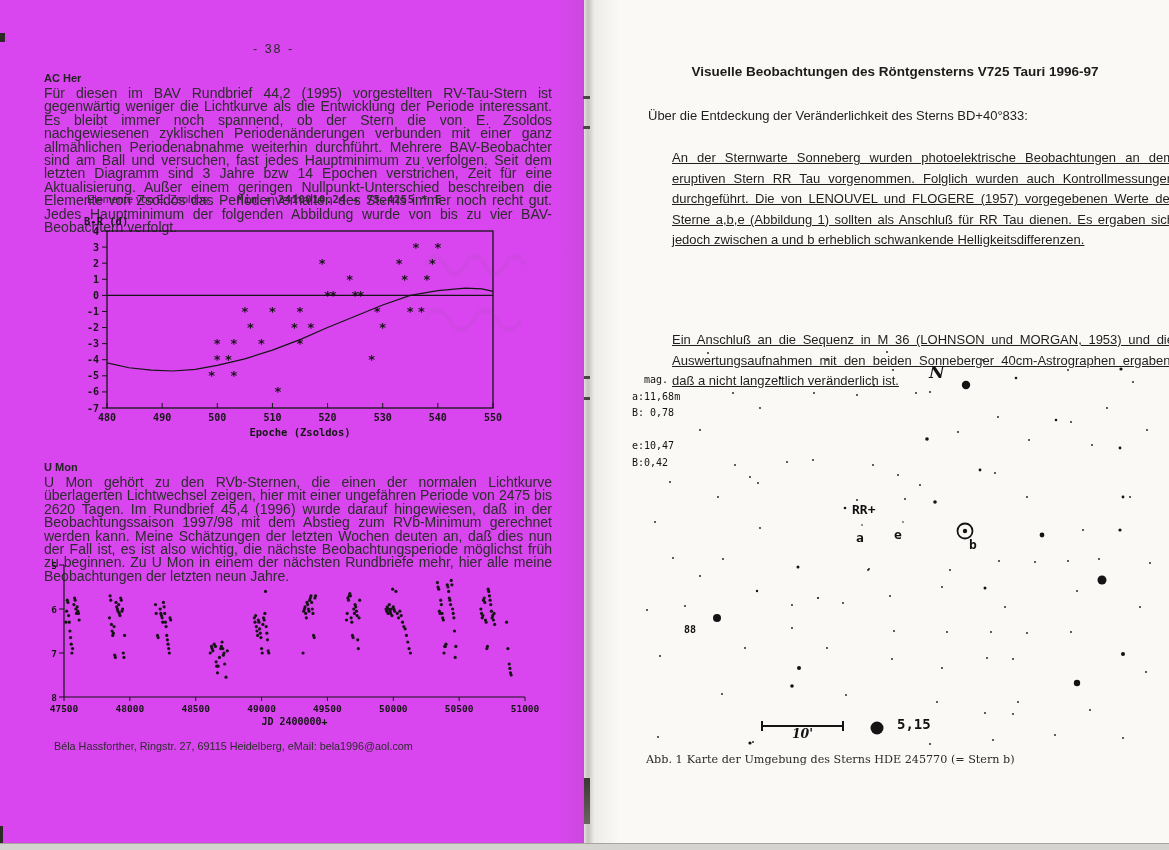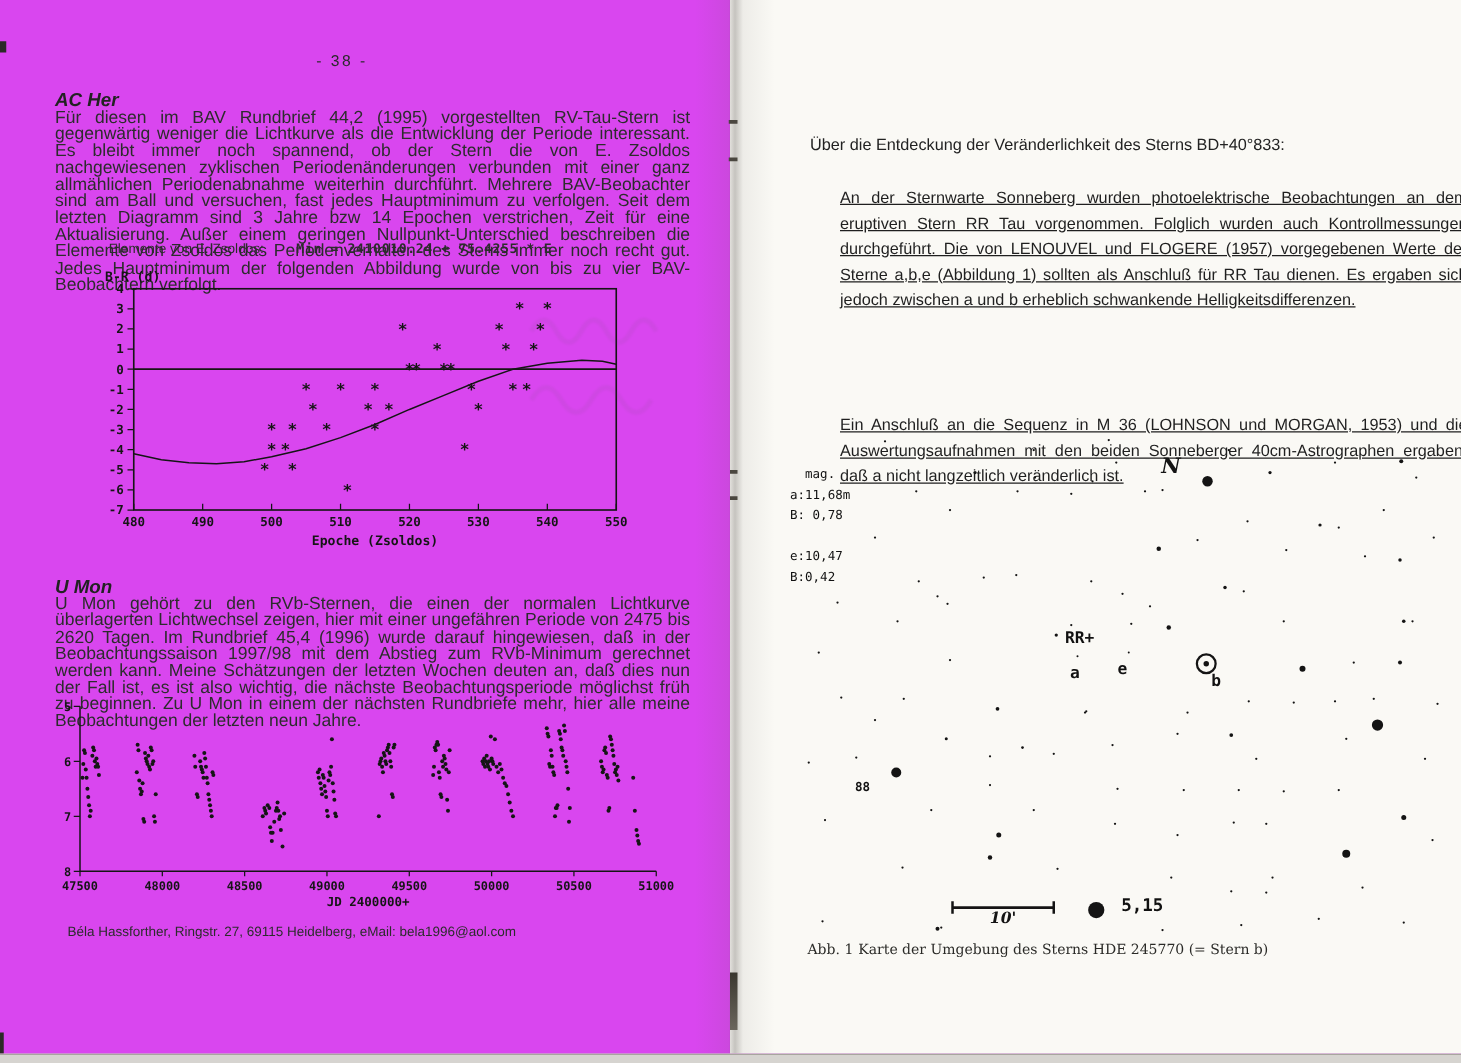--- a/index.html
+++ b/index.html
@@ -7,21 +7,21 @@
   .spread{position:relative;width:1169px;height:843px;background:#d946ef;overflow:hidden;}
   .page{position:absolute;top:0;height:843px;}
   .page-left{left:0;width:584px;}
   .page-right{left:584px;width:585px;background:#faf9f5;}
   .gutter{position:absolute;left:556px;top:0;width:64px;height:843px;
     background:linear-gradient(to right,rgba(90,85,78,0) 0%,rgba(90,85,78,.10) 42%,rgba(60,56,50,.28) 50%,rgba(90,85,78,.08) 60%,rgba(90,85,78,0) 100%);}
   .staple{position:absolute;background:#4a463f;}
   .bottom-strip{position:absolute;left:0;top:843px;width:1169px;height:7px;background:#d6d4d0;border-top:1px solid #a8a59f;}
   .edge-mark{position:absolute;background:#2b2a27;}
   .pagenum{position:absolute;font-size:12.5px;letter-spacing:2px;color:#2a2a2a;}
-  .heading{position:absolute;font-weight:bold;font-size:15px;color:#222;font-style:italic;}
+  .heading{position:absolute;font-weight:bold;font-size:11px;color:#222;}
   .body-sm{position:absolute;width:508px;font-size:14px;line-height:13.4px;color:#2c2c2c;text-align:justify;}
   .elements-line{position:absolute;font-size:10.9px;color:#2c2c2c;}
   .formula{font-family:"DejaVu Sans Mono",monospace;font-weight:bold;font-size:10.5px;letter-spacing:.5px;margin-left:26px;}
   .footer-line{position:absolute;font-size:10.8px;color:#2c2c2c;padding-left:10px;}
   .rp-title{position:absolute;left:640px;top:64px;width:510px;text-align:center;font-weight:bold;font-size:13.5px;color:#1c1c1c;}
   .rp-intro{position:absolute;left:648px;top:108px;width:505px;font-size:13px;color:#222;}
   .rp-para{position:absolute;left:672px;width:502px;font-size:13px;line-height:20.5px;color:#1f1f1f;text-align:justify;text-decoration:underline;}
   .mag-block{position:absolute;left:632px;top:372px;font-family:"DejaVu Sans Mono",monospace;font-size:10px;line-height:16.5px;color:#111;white-space:pre;}
   .fig-caption{position:absolute;left:646px;top:753px;font-family:"DejaVu Serif",serif;font-size:11.2px;color:#2a2a27;}
   .fig-caption .cap-text{margin-left:4px;}
@@ -396,20 +396,21 @@
     <svg class="ghost" style="left:420px;top:225px;" width="150" height="160" viewBox="0 0 150 160">
       <path d="M5,40 q10,-18 20,0 q10,18 20,0 q10,-18 20,0 q10,18 20,0 q10,-18 20,0" fill="none" stroke="#555" stroke-width="4"></path>
       <path d="M5,95 q12,-20 24,0 q12,20 24,0 q12,-20 24,0 q12,20 24,0" fill="none" stroke="#555" stroke-width="4"></path>
     </svg>
   </div>
 
   <div class="page page-right">
     
   </div>
 
+  <div class="rp-title">Visuelle Beobachtungen des Röntgensterns V725 Tauri 1996-97</div>
   <div class="rp-intro">Über die Entdeckung der Veränderlichkeit des Sterns BD+40°833:</div>
   <div class="rp-para" style="top:148px;">An der Sternwarte Sonneberg wurden photoelektrische Beobachtungen an dem eruptiven Stern RR Tau vorgenommen. Folglich wurden auch Kontrollmessungen durchgeführt. Die von LENOUVEL und FLOGERE (1957) vorgegebenen Werte der Sterne a,b,e (Abbildung 1) sollten als Anschluß für RR Tau dienen. Es ergaben sich jedoch zwischen a und b erheblich schwankende Helligkeitsdifferenzen.</div>
   <div class="rp-para" style="top:330px;">Ein Anschluß an die Sequenz in M 36 (LOHNSON und MORGAN, 1953) und die Auswertungsaufnahmen mit den beiden Sonneberger 40cm-Astrographen ergaben, daß a nicht langzeitlich veränderlich ist.</div>
 
   <div class="mag-block">  mag.
 a:11,68m
 B: 0,78
 
 e:10,47
 B:0,42</div>

